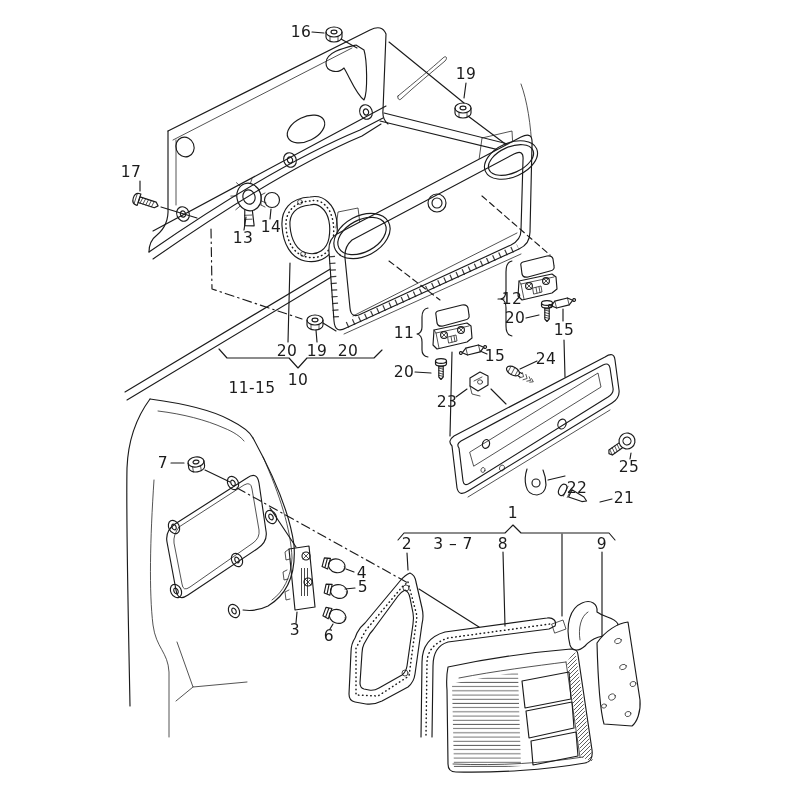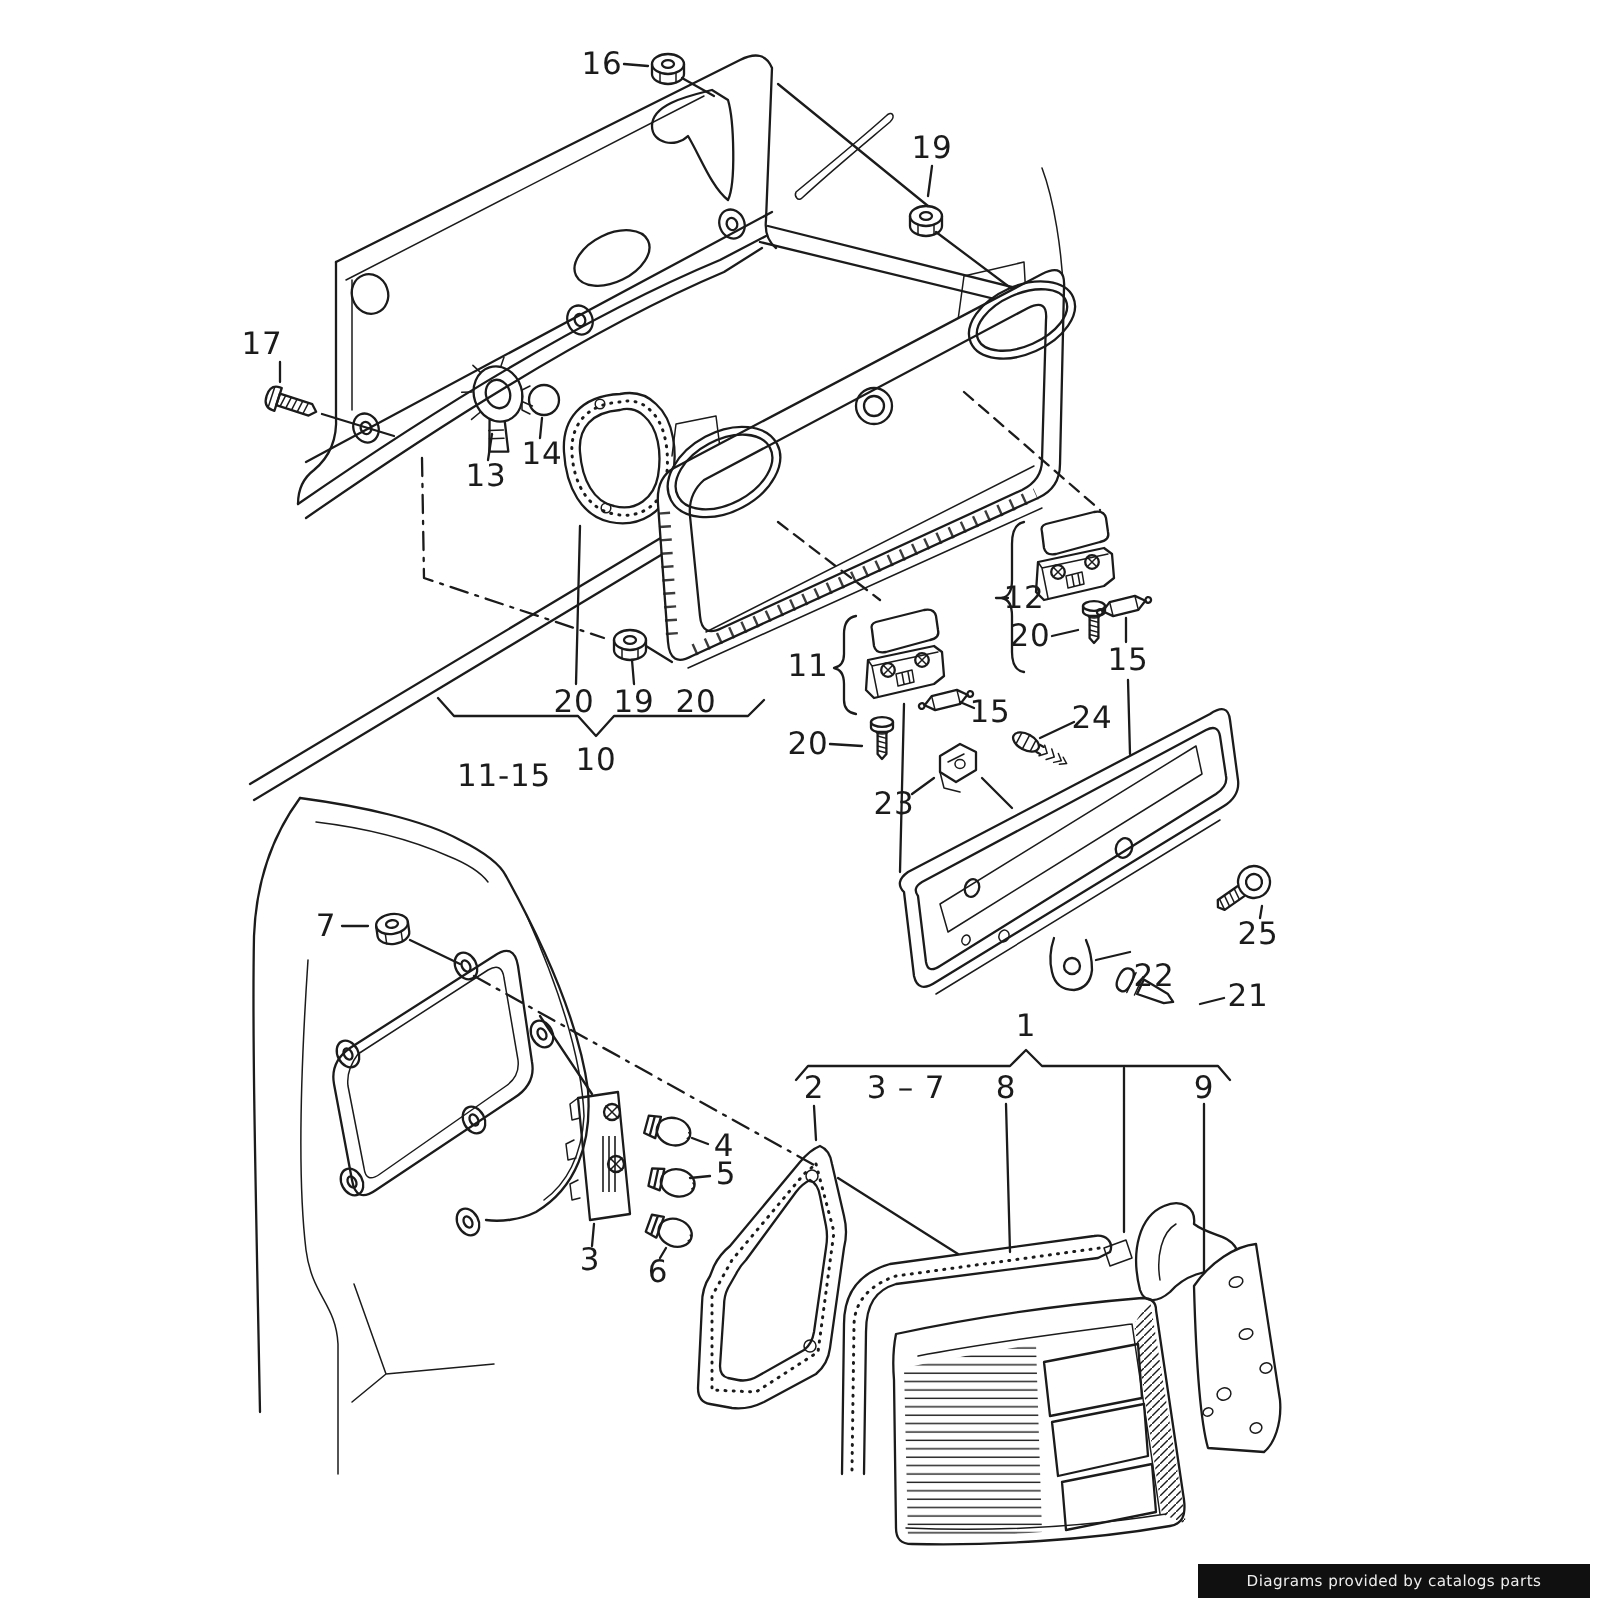--- a/index.html
+++ b/index.html
@@ -349,17 +349,14 @@
       <span class="plabel" style="left: 453px; top: 544px;">3 – 7</span>
       <span class="plabel" style="left: 503px; top: 544px;">8</span>
       <span class="plabel" style="left: 602px; top: 544px;">9</span>
       <span class="plabel" style="left: 163px; top: 463px;">7</span>
       <span class="plabel" style="left: 295px; top: 630px;">3</span>
       <span class="plabel" style="left: 362px; top: 573px;">4</span>
       <span class="plabel" style="left: 363px; top: 587px;">5</span>
       <span class="plabel" style="left: 329px; top: 636px;">6</span>
     </div>
 
-<div id="footer-badge">
-  <span>Diagrams provided by catalogs parts</span>
+
 </div>
 
-</div>
-
 </body></html>

